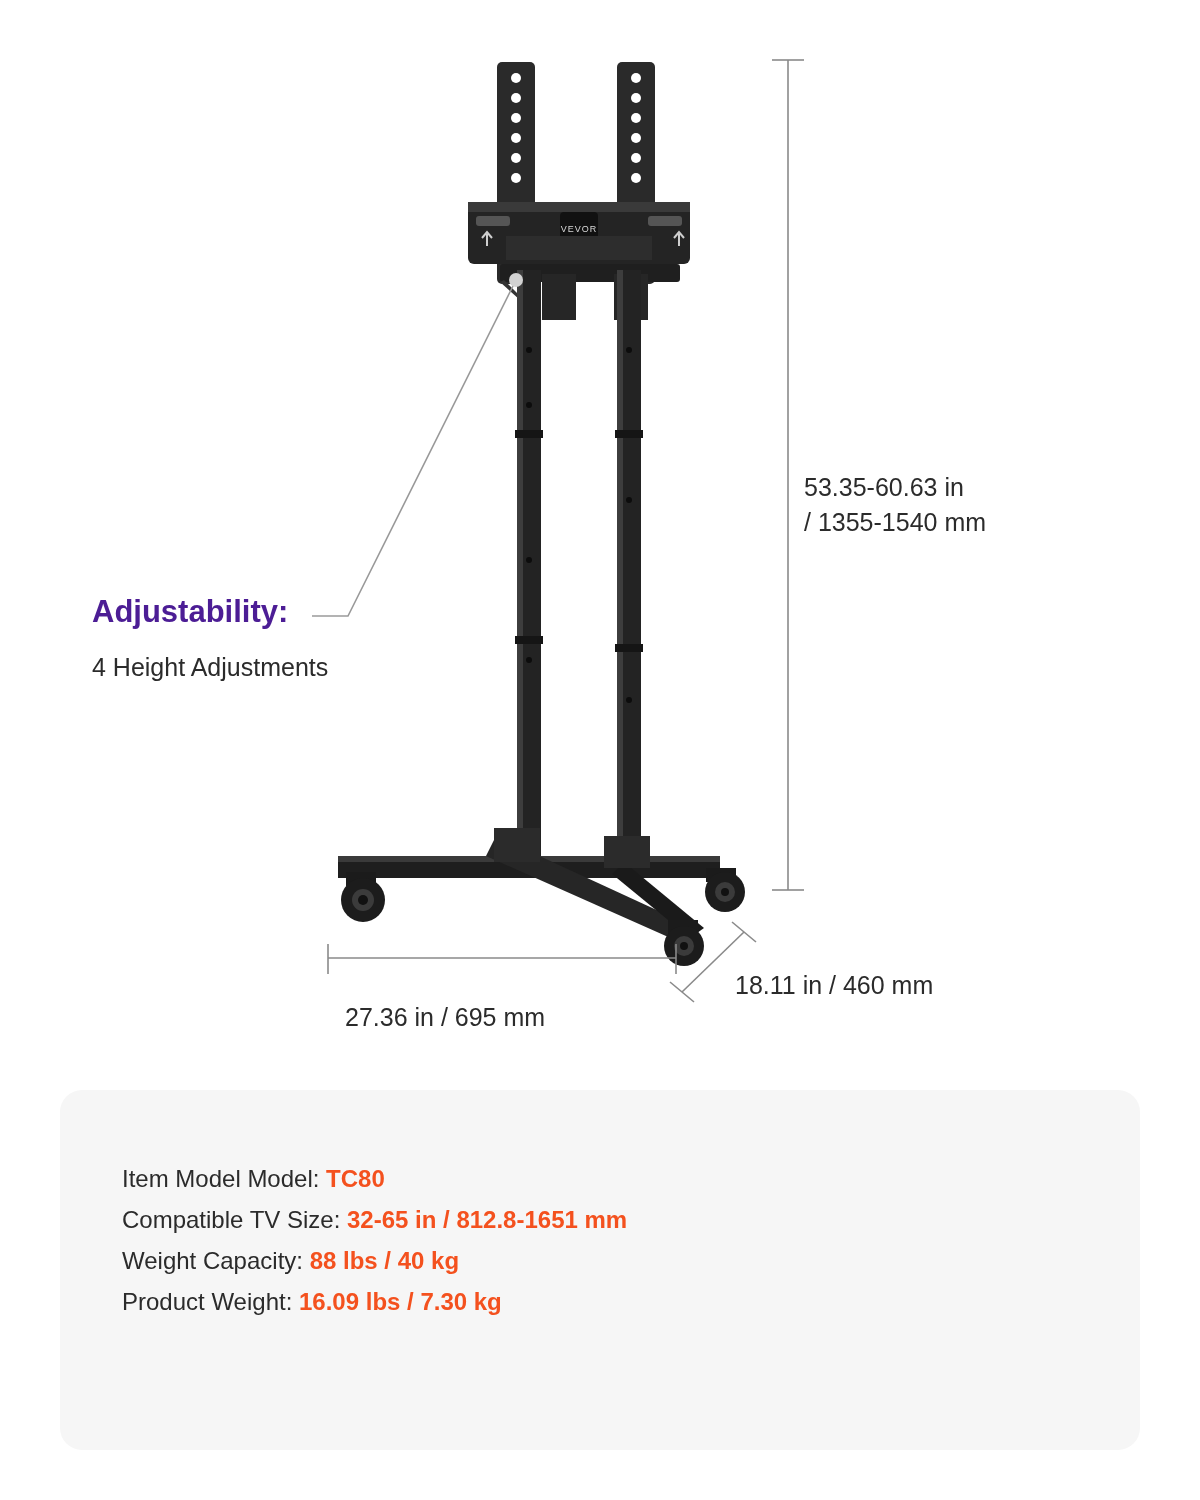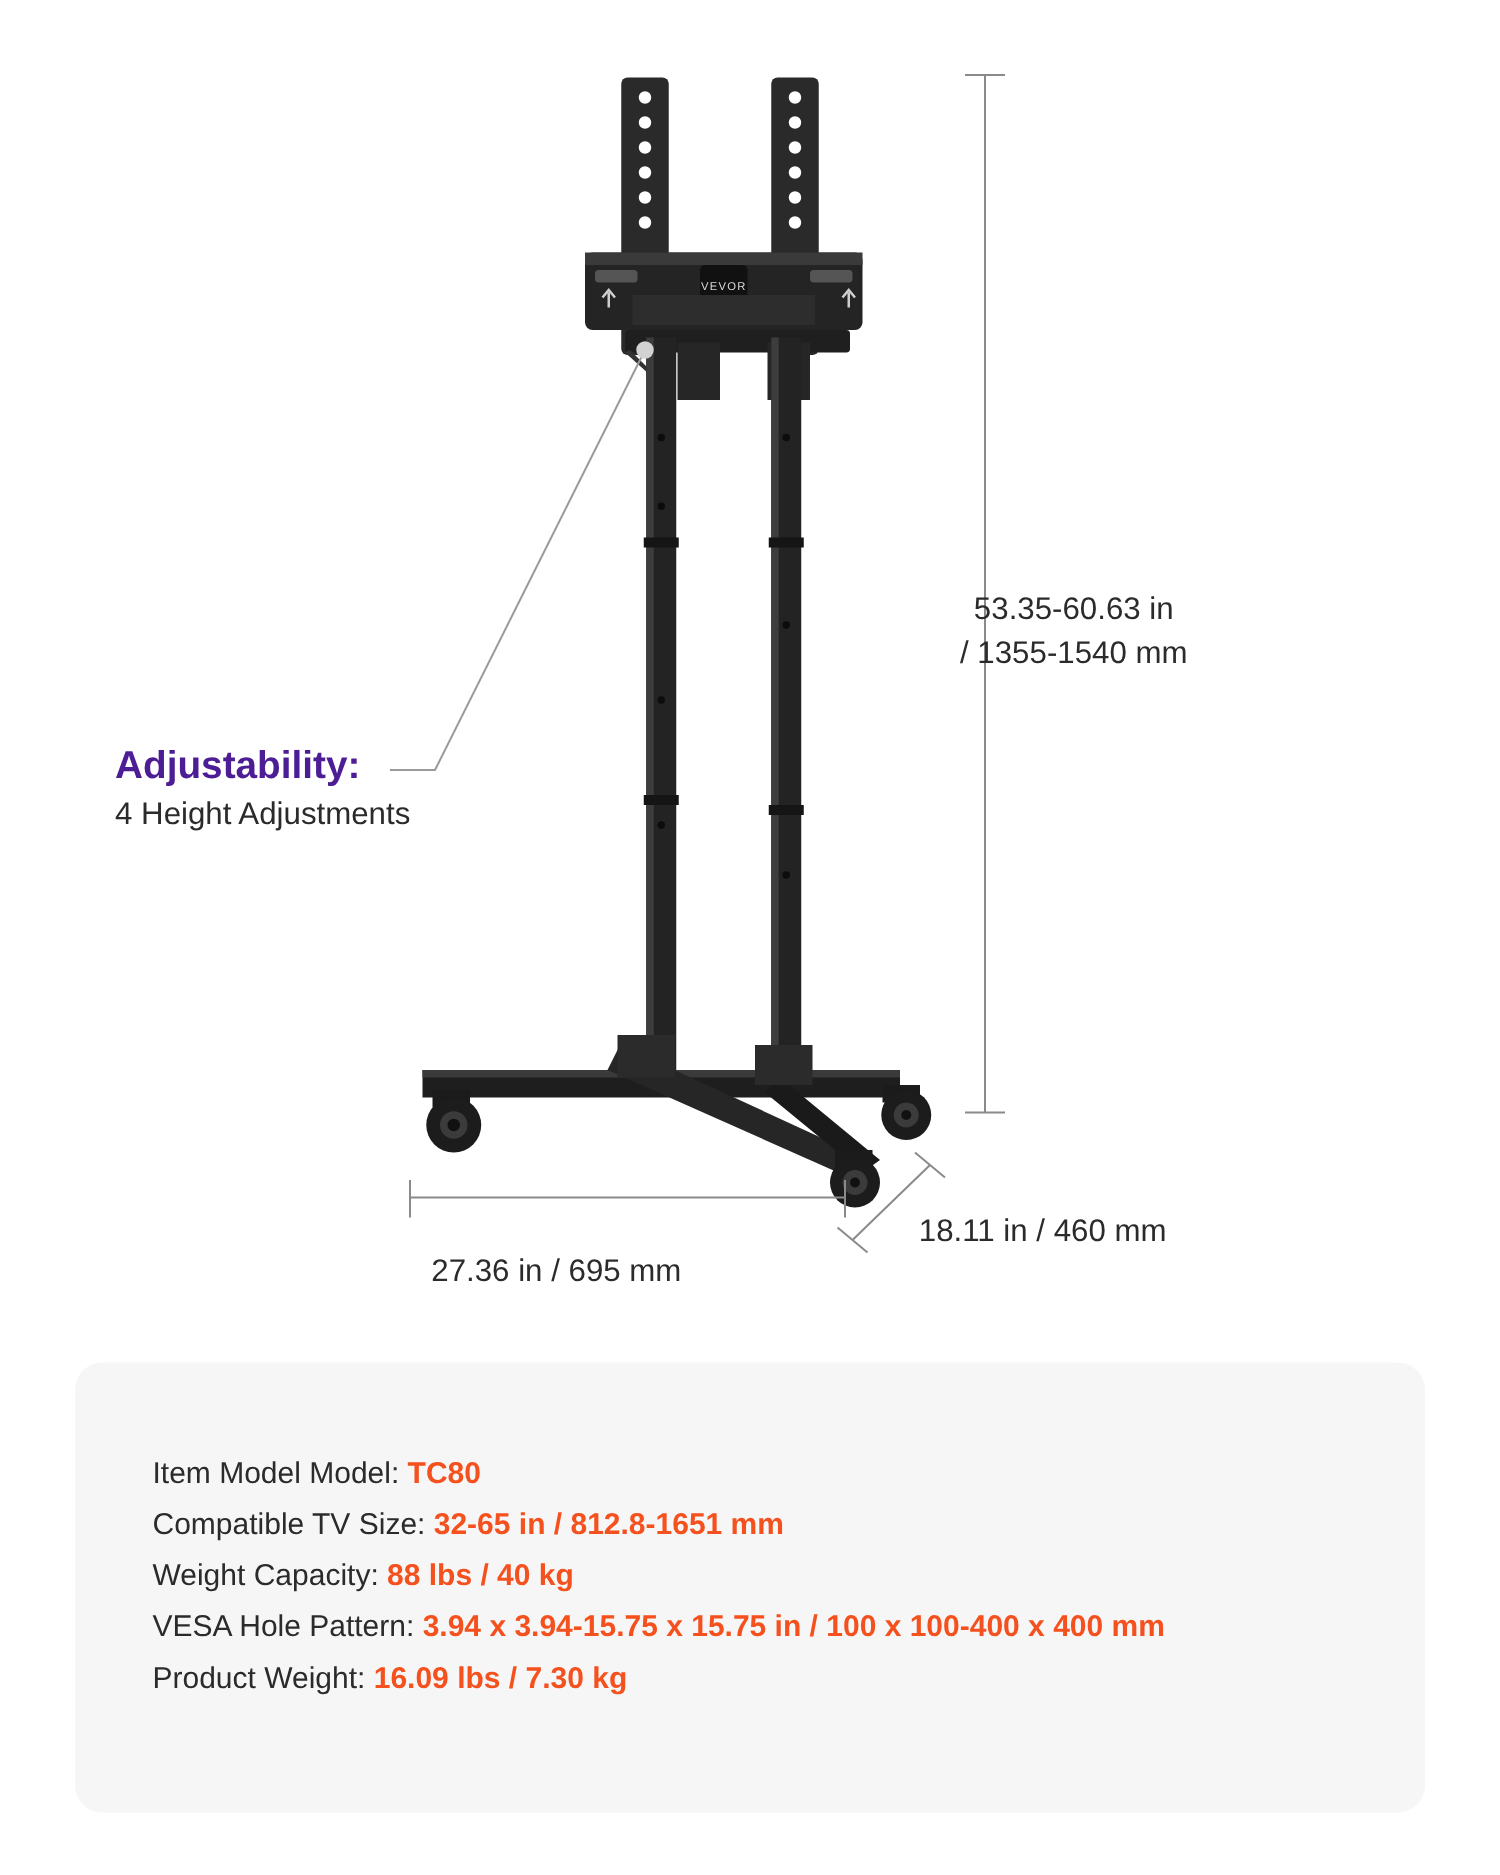--- a/index.html
+++ b/index.html
@@ -26,23 +26,22 @@
 
   .dim-label {
     position: absolute;
     font-size: 25px;
     line-height: 35px;
     color: #2b2b2b;
     white-space: pre;
   }
 
   #height-dim-label {
-    left: 768px;
+    left: 804px;
     top: 470px;
-    text-align: center;
   }
   #depth-dim-label {
     left: 735px;
     top: 968px;
     text-align: center;
   }
   #width-dim-label {
     left: 345px;
     top: 1000px;
   }
@@ -55,21 +54,21 @@
   #adjustability-title {
     font-size: 31px;
     font-weight: bold;
     color: #4c1d95;
     line-height: 32px;
   }
   #adjustability-value {
     font-size: 25px;
     color: #2b2b2b;
     line-height: 34px;
-    margin-top: 6px;
+    margin-top: 22px;
   }
 
   
   #spec-panel {
     position: absolute;
     left: 60px;
     top: 1090px;
     width: 1080px;
     height: 360px;
     background: #f6f6f6;
@@ -242,22 +241,19 @@
     </div>
 
     <div class="spec-row">
       <span>Compatible TV Size: </span><span class="spec-value">32-65 in / 812.8-1651 mm</span>
     </div>
 
     <div class="spec-row">
       <span>Weight Capacity: </span><span class="spec-value">88 lbs / 40 kg</span>
     </div>
 
-    <div class="spec-row">
-      <span>VESA Hole Pattern: </span><span class="spec-value">3.94 x 3.94-15.75 x 15.75 in / 100 x 100-400 x 400 mm</span>
-    </div>
 
     <div class="spec-row">
       <span>Product Weight: </span><span class="spec-value">16.09 lbs / 7.30 kg</span>
     </div>
 
   </div>
 </div>
 
 </body></html>

